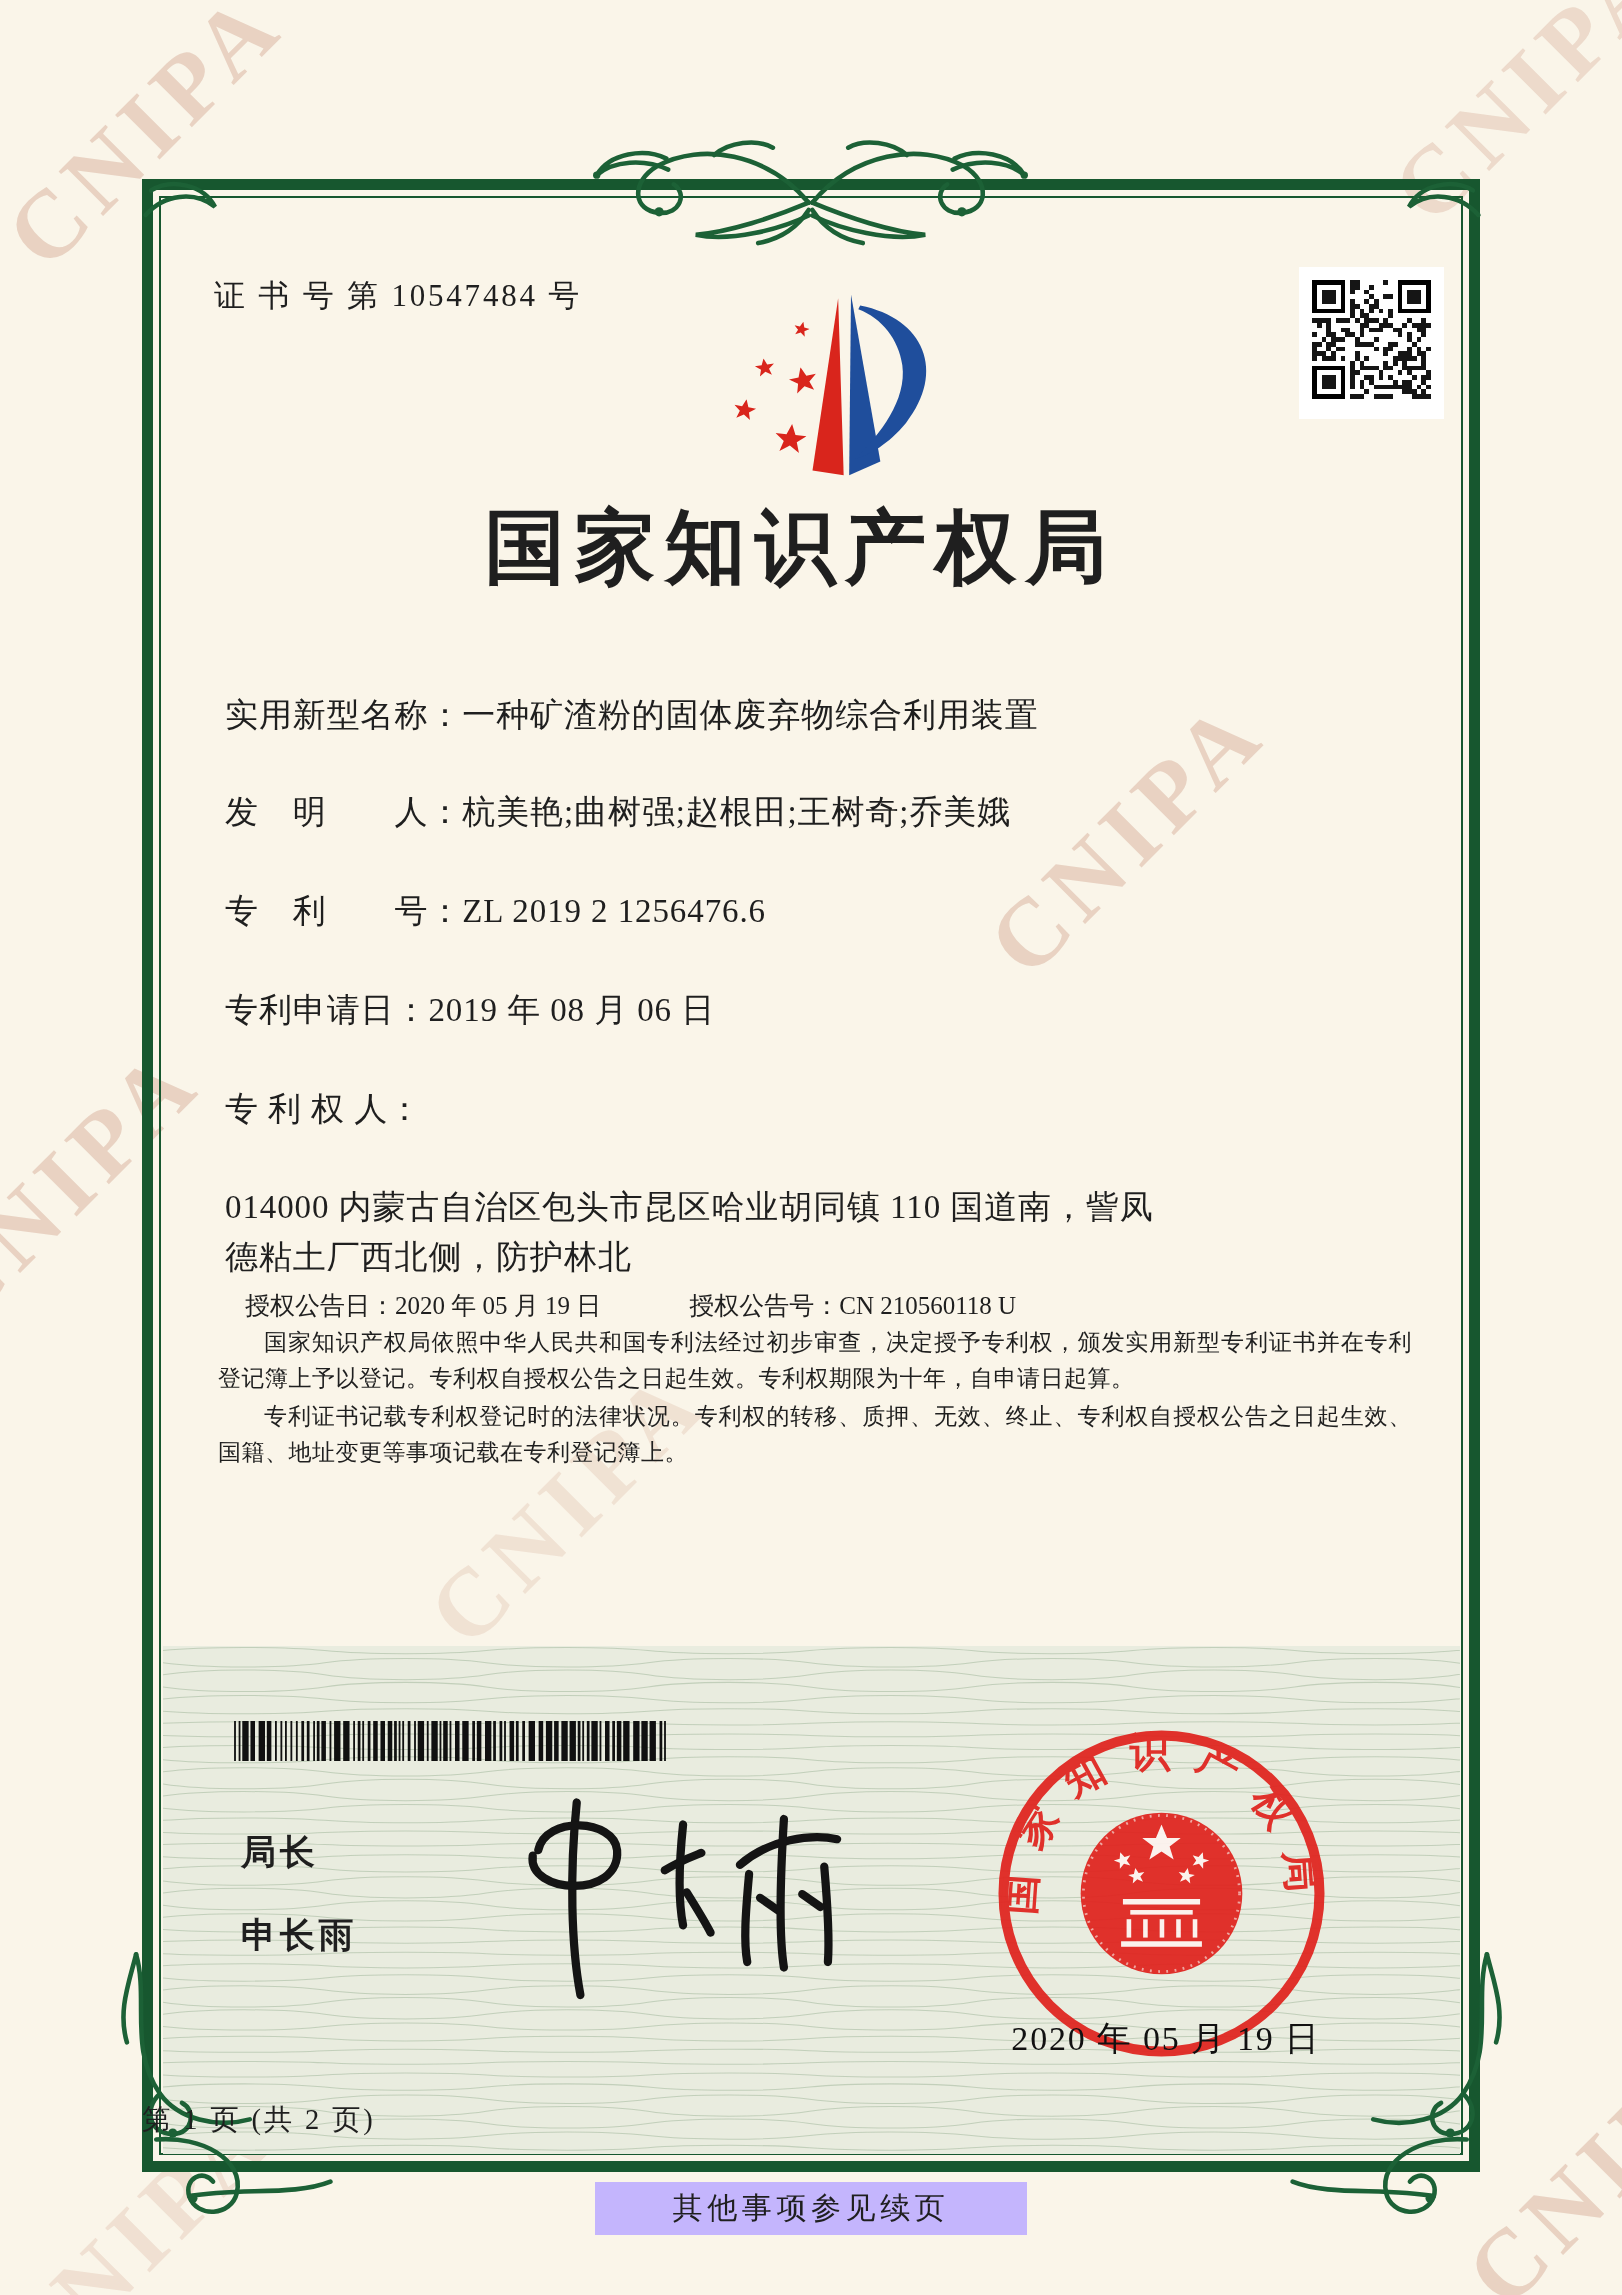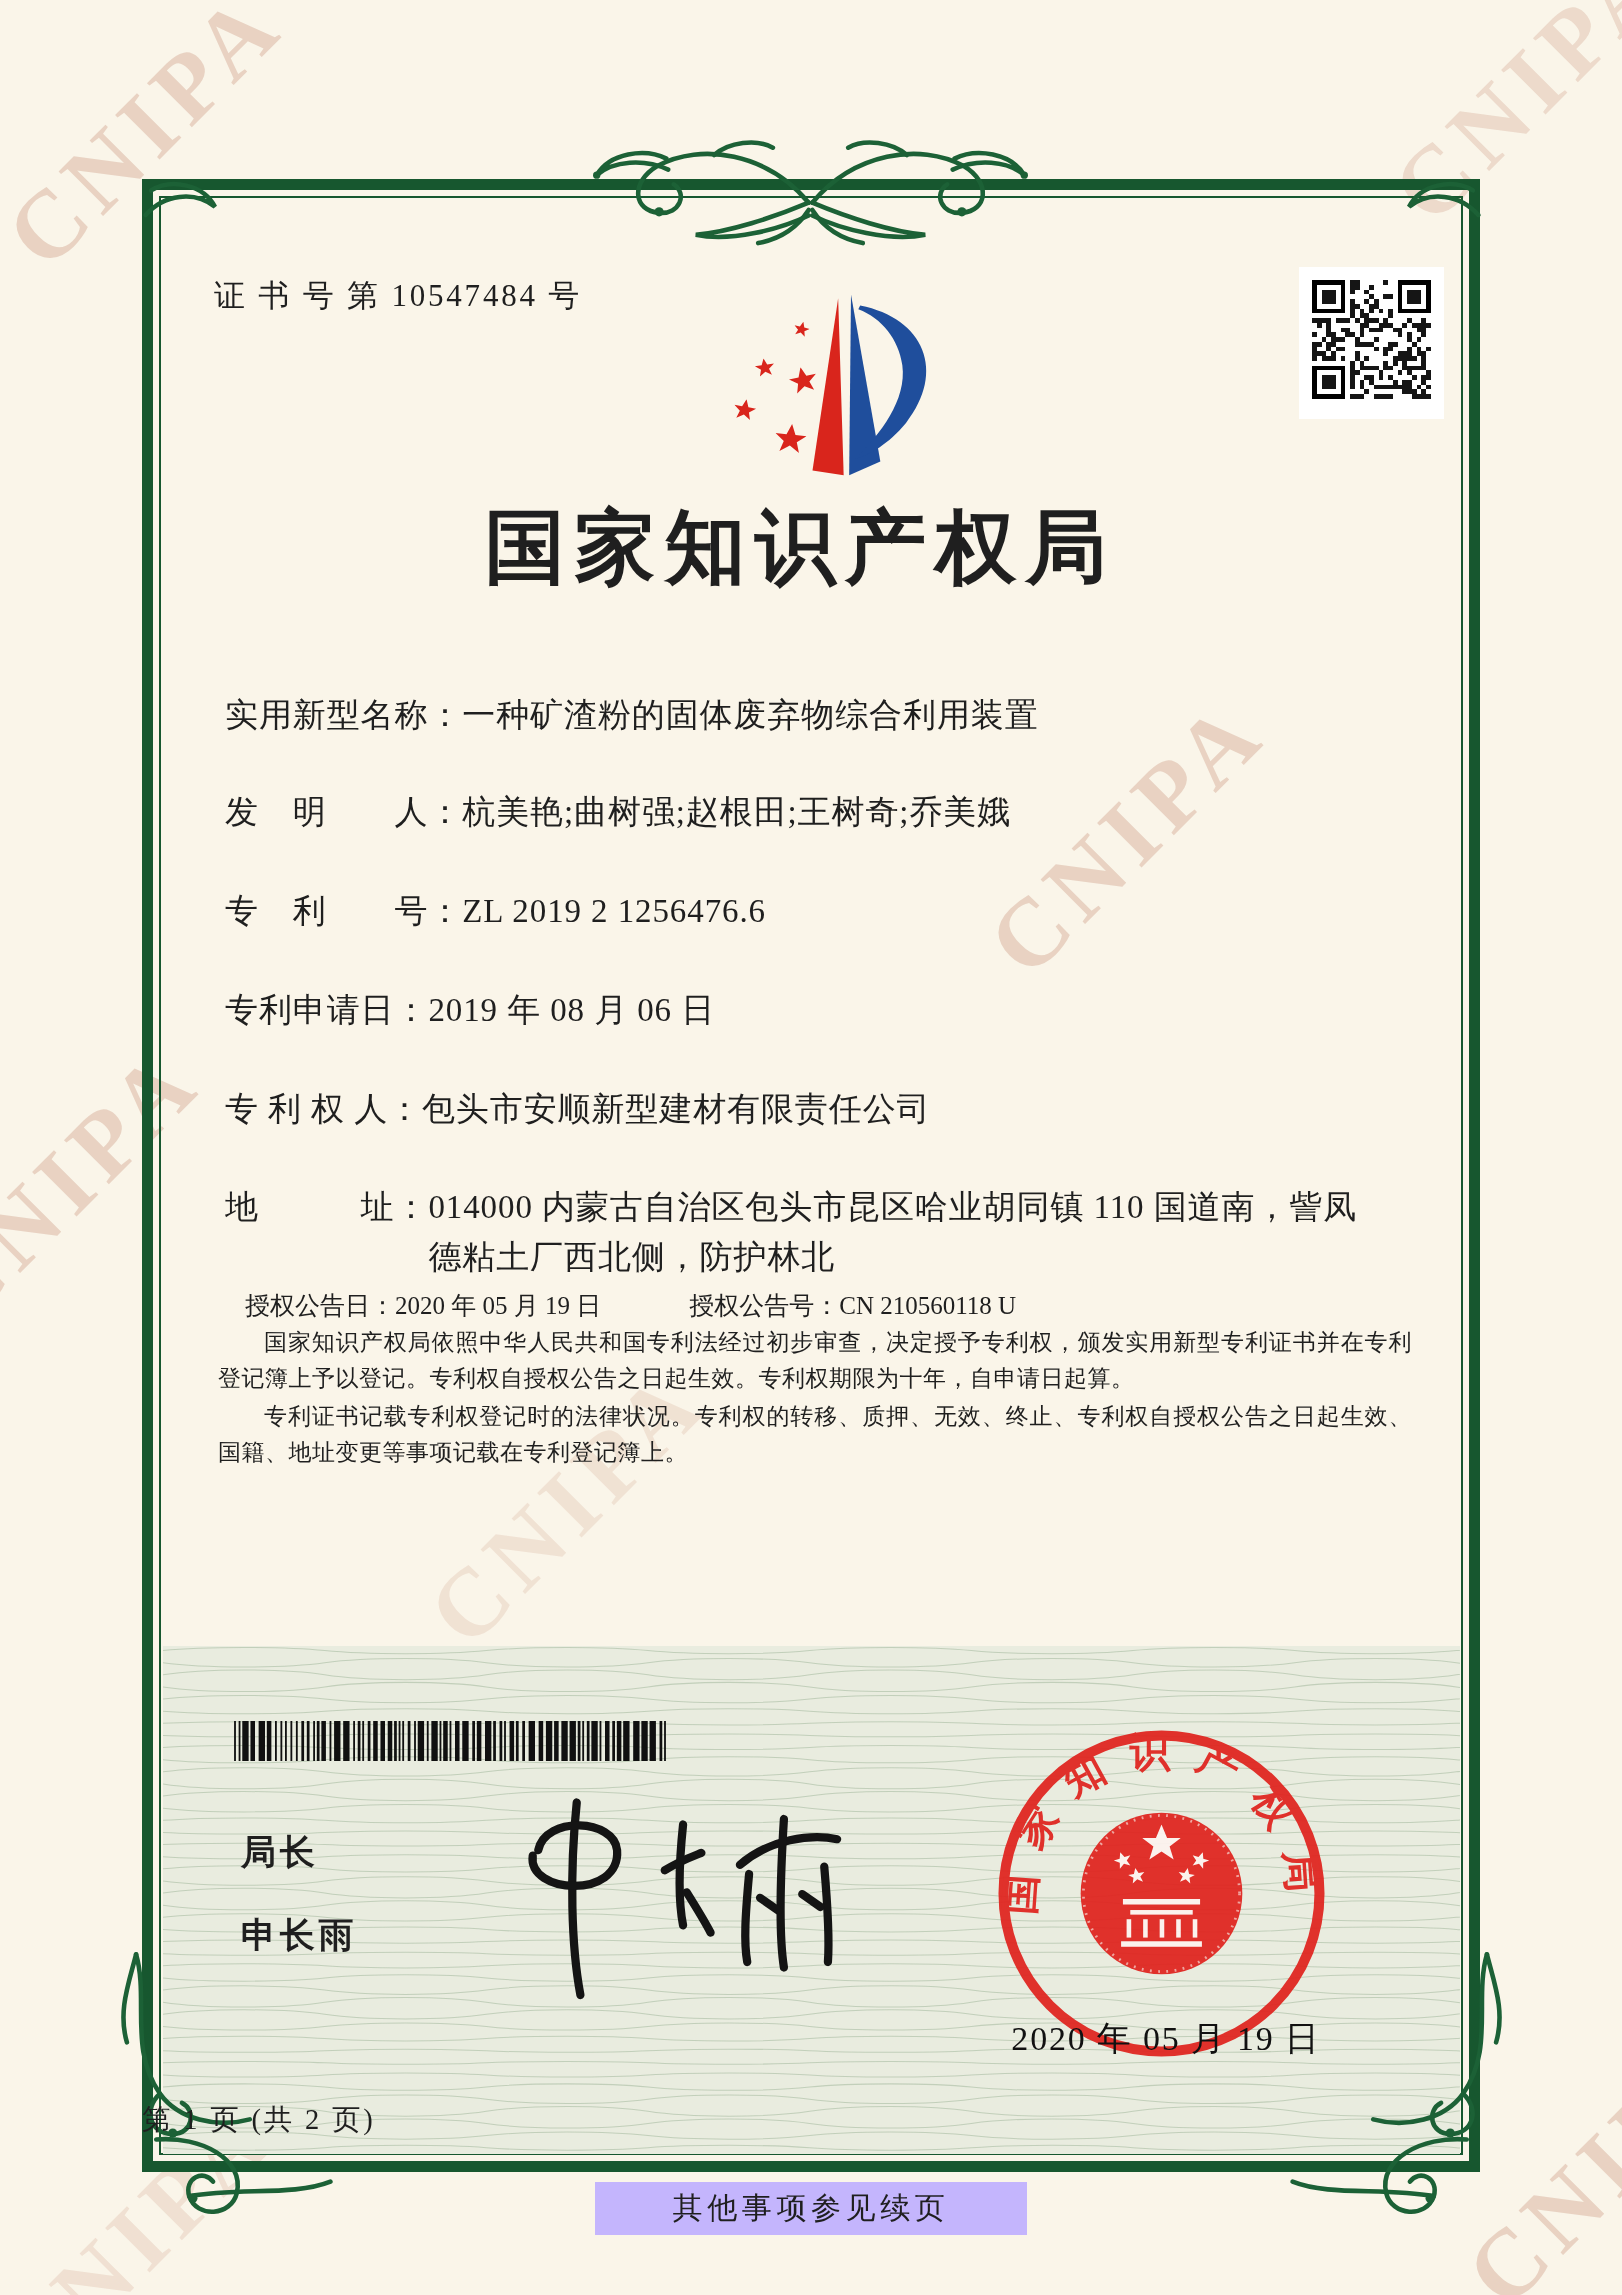--- a/index.html
+++ b/index.html
@@ -404,24 +404,22 @@
   <div class="row" style="top:887px">
     <span class="flabel">专　利　　号：</span>
     <span class="fvalue">ZL 2019 2 1256476.6</span>
   </div>
   <div class="row" style="top:986px">
     <span class="flabel">专利申请日：</span>
     <span class="fvalue">2019 年 08 月 06 日</span>
   </div>
   <div class="row" style="top:1085px">
     <span class="flabel">专 利 权 人：</span>
-    <span class="fvalue">包头市安顺新型建材有限责任公司</span>
   </div>
   <div class="row addr" style="top:1183px">
-    <span class="flabel">地　　　址：</span>
     <span class="fvalue">014000 内蒙古自治区包头市昆区哈业胡同镇 110 国道南，訾凤德粘土厂西北侧，防护林北</span>
   </div>
   <div class="grantrow" style="top:1289px">
     <span>授权公告日：</span><span>2020 年 05 月 19 日</span><span class="pair2">授权公告号：</span><span>CN 210560118 U</span>
   </div>
 
   <div class="bodytext">
     <p>国家知识产权局依照中华人民共和国专利法经过初步审查，决定授予专利权，颁发实用新型专利证书并在专利登记簿上予以登记。专利权自授权公告之日起生效。专利权期限为十年，自申请日起算。</p>
     <p>专利证书记载专利权登记时的法律状况。专利权的转移、质押、无效、终止、专利权自授权公告之日起生效、国籍、地址变更等事项记载在专利登记簿上。</p>
   </div>

